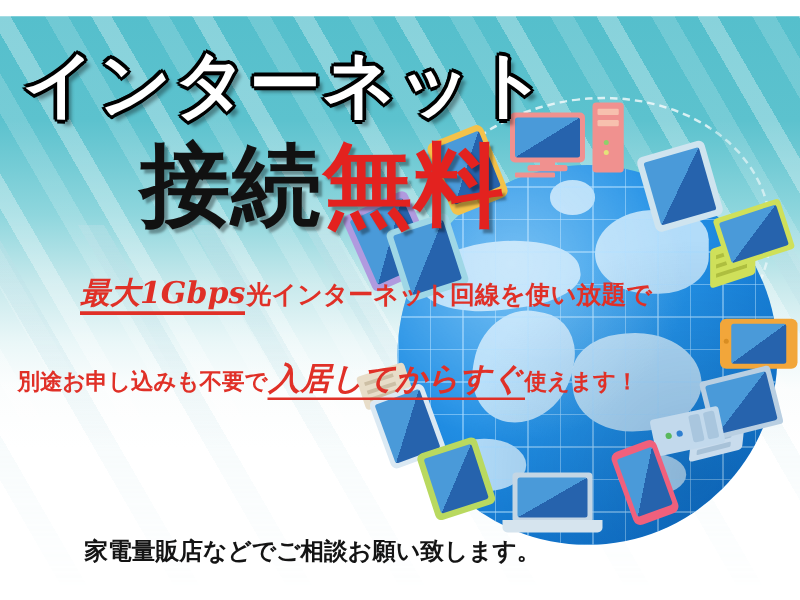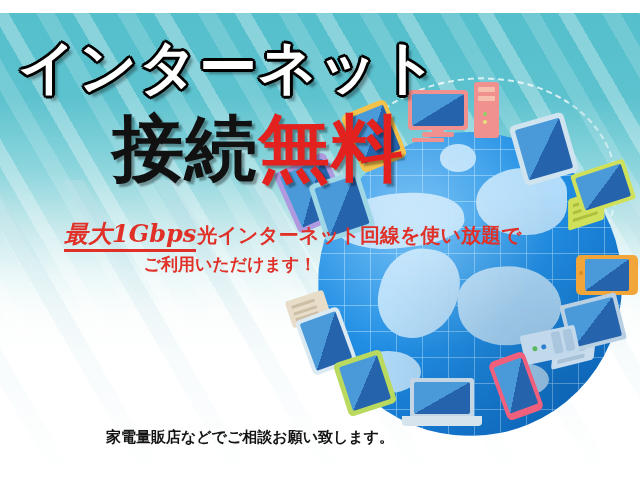--- a/index.html
+++ b/index.html
@@ -224,21 +224,21 @@
   .t-note1{
     position:absolute; left:0; top:360px; width:560px; text-align:center;
     font-size:19px; font-weight:700; color:#141414; white-space:nowrap;
   }
   .t-note2{
     position:absolute; left:0; top:394px; width:520px; text-align:center;
     font-size:19px; font-weight:700; color:#141414; white-space:nowrap;
   }
   .t-note3{
     position:absolute; left:0; top:428px; width:500px; text-align:center;
-    font-size:15px; font-weight:700; color:#141414; white-space:nowrap;
+    font-size:19px; font-weight:700; color:#141414; white-space:nowrap;
   }
 
   .watermark{
     position:absolute; left:232px; top:222px; width:260px;
     font-size:30px; font-weight:700; letter-spacing:1px;
     color:rgba(120,128,136,0.42);
     text-shadow:0 1px 0 rgba(255,255,255,.55);
     white-space:nowrap; pointer-events:none;
   }
 </style>
@@ -366,19 +366,21 @@
   <div class="t-main">インターネット</div>
 
   <div class="t-sub">
     <span class="k">接続</span><span class="r">無料</span>
   </div>
 
   <div class="t-line1">
     <span class="big">最大1Gbps</span><span>光インターネット回線を使い放題で</span>
   </div>
 
-  <div class="t-line2">ご利用いただけます！</div>
-
+
+  <div class="t-line3">
+    <span>別途お申し込みも不要で</span><span class="em">入居してからすぐ</span><span>使えます！</span>
+  </div>
 
 
   <div class="t-note3">家電量販店などでご相談お願い致します。</div>
 
 </div>
 
 </body></html>

